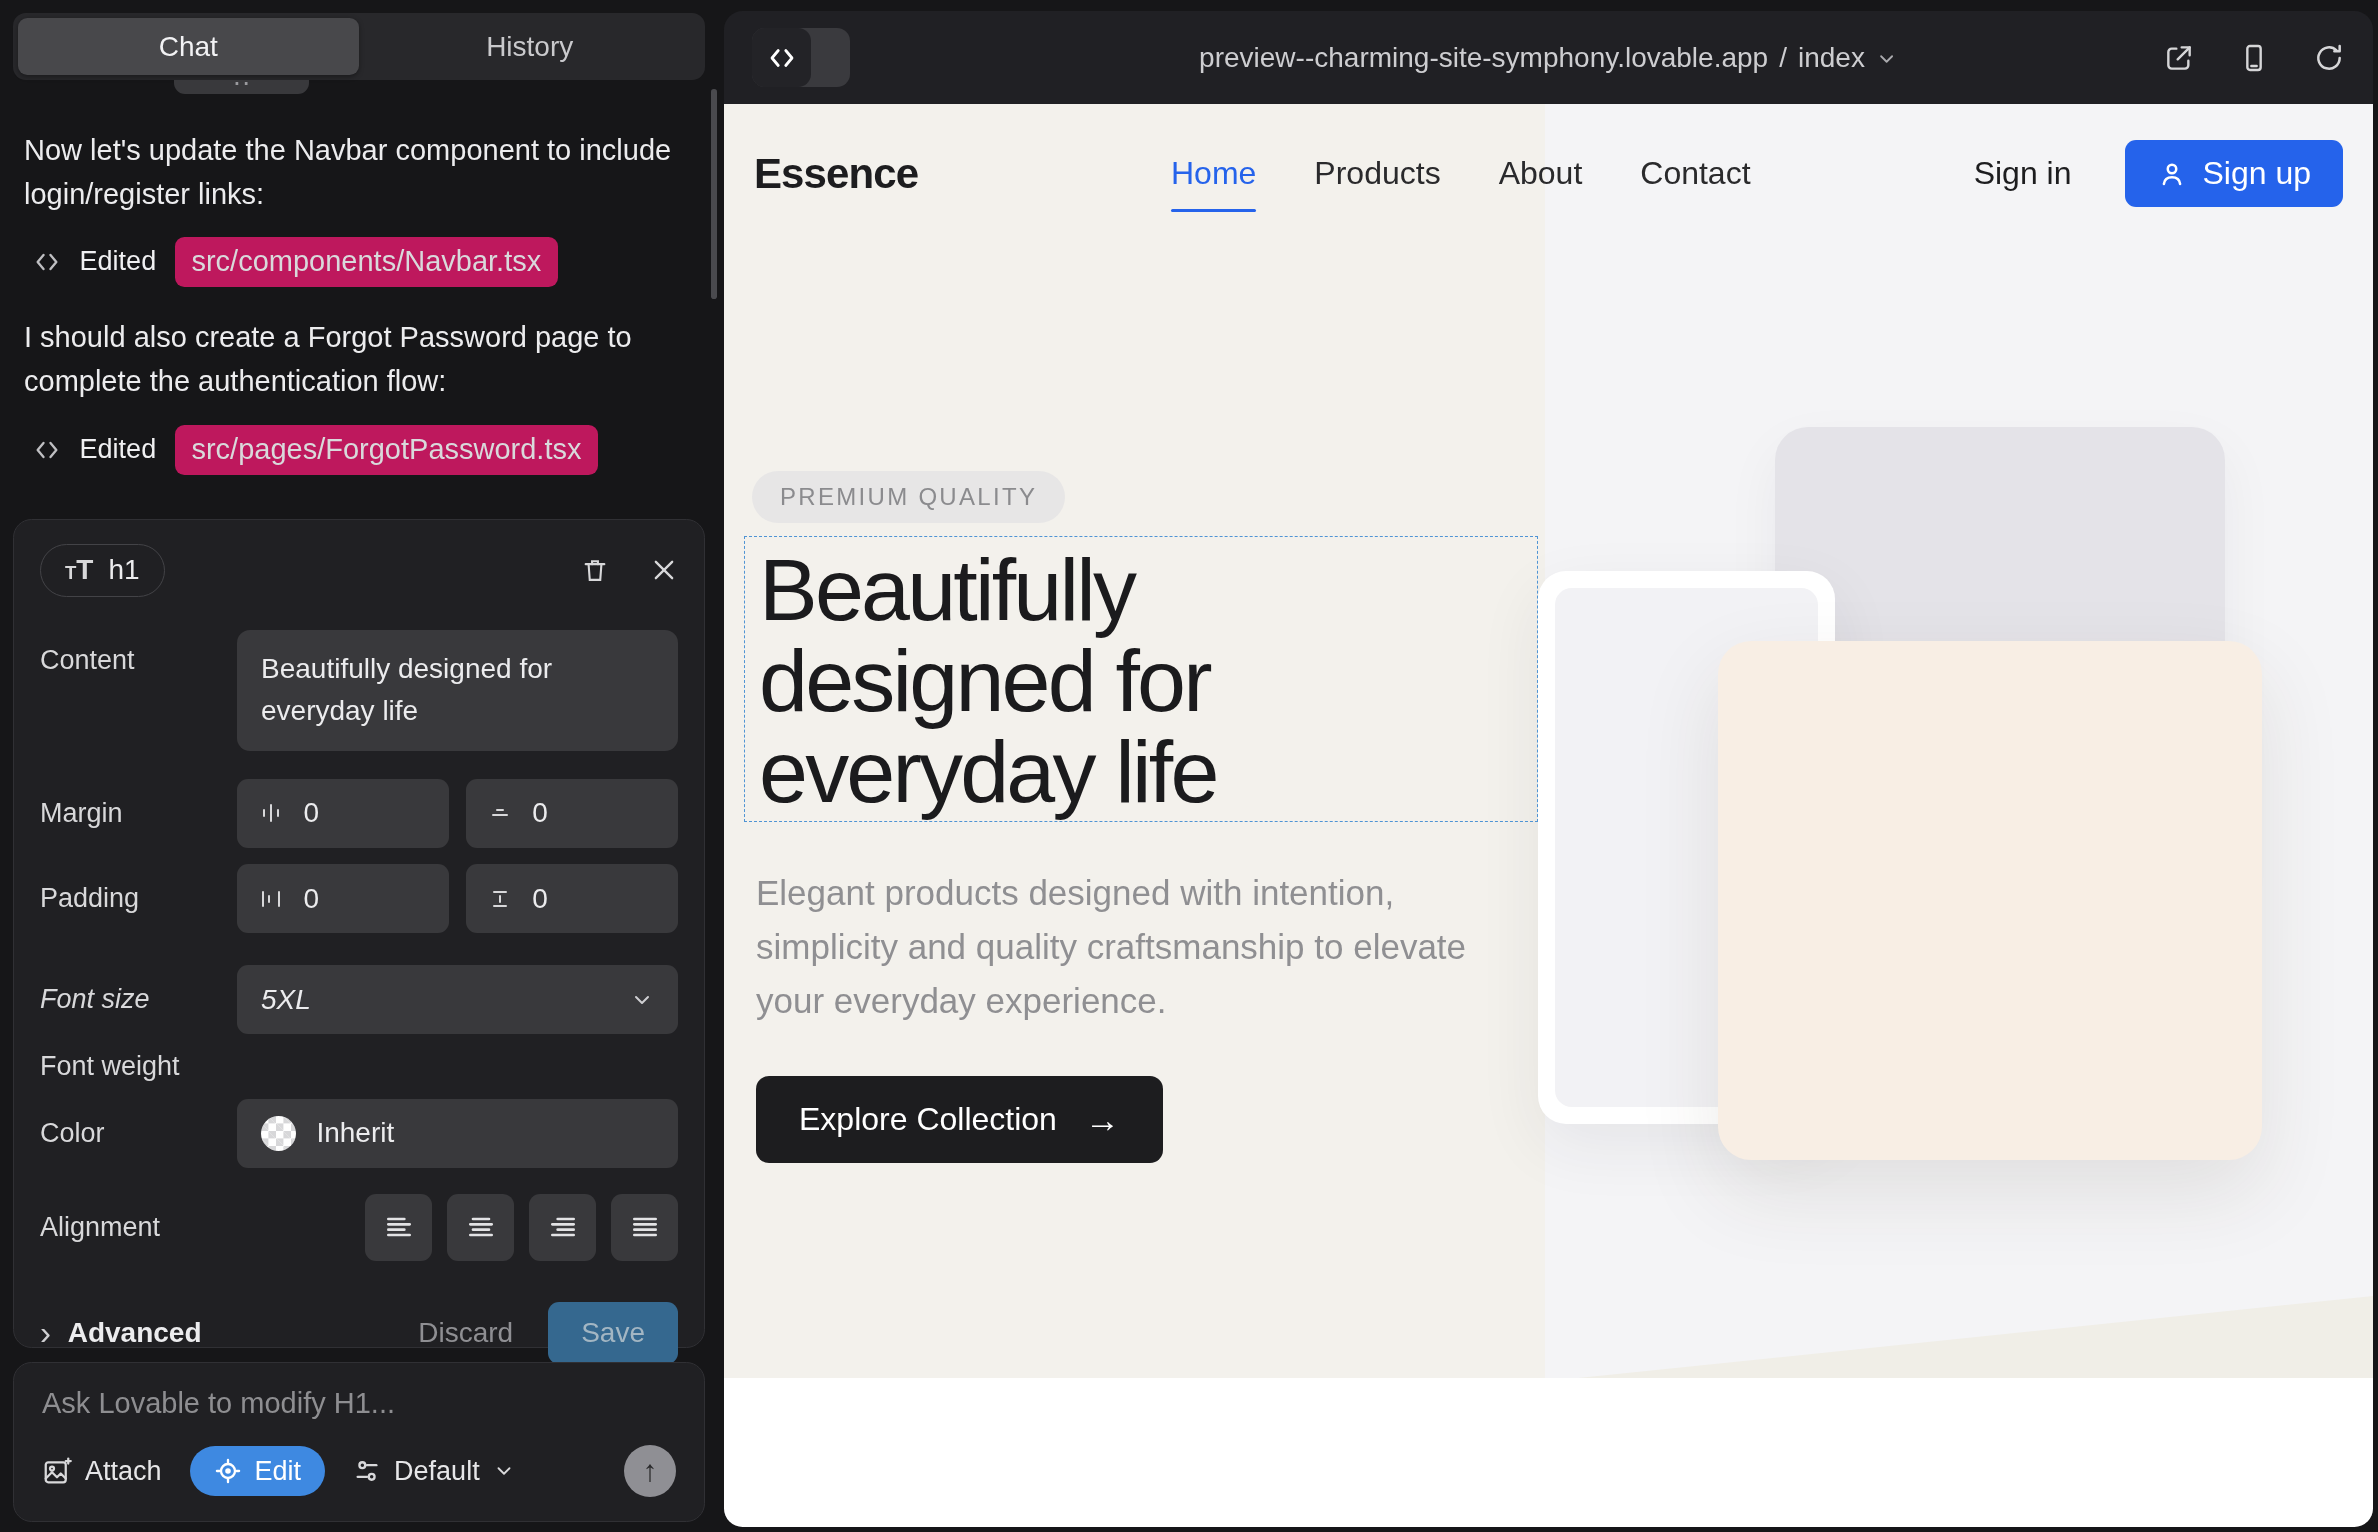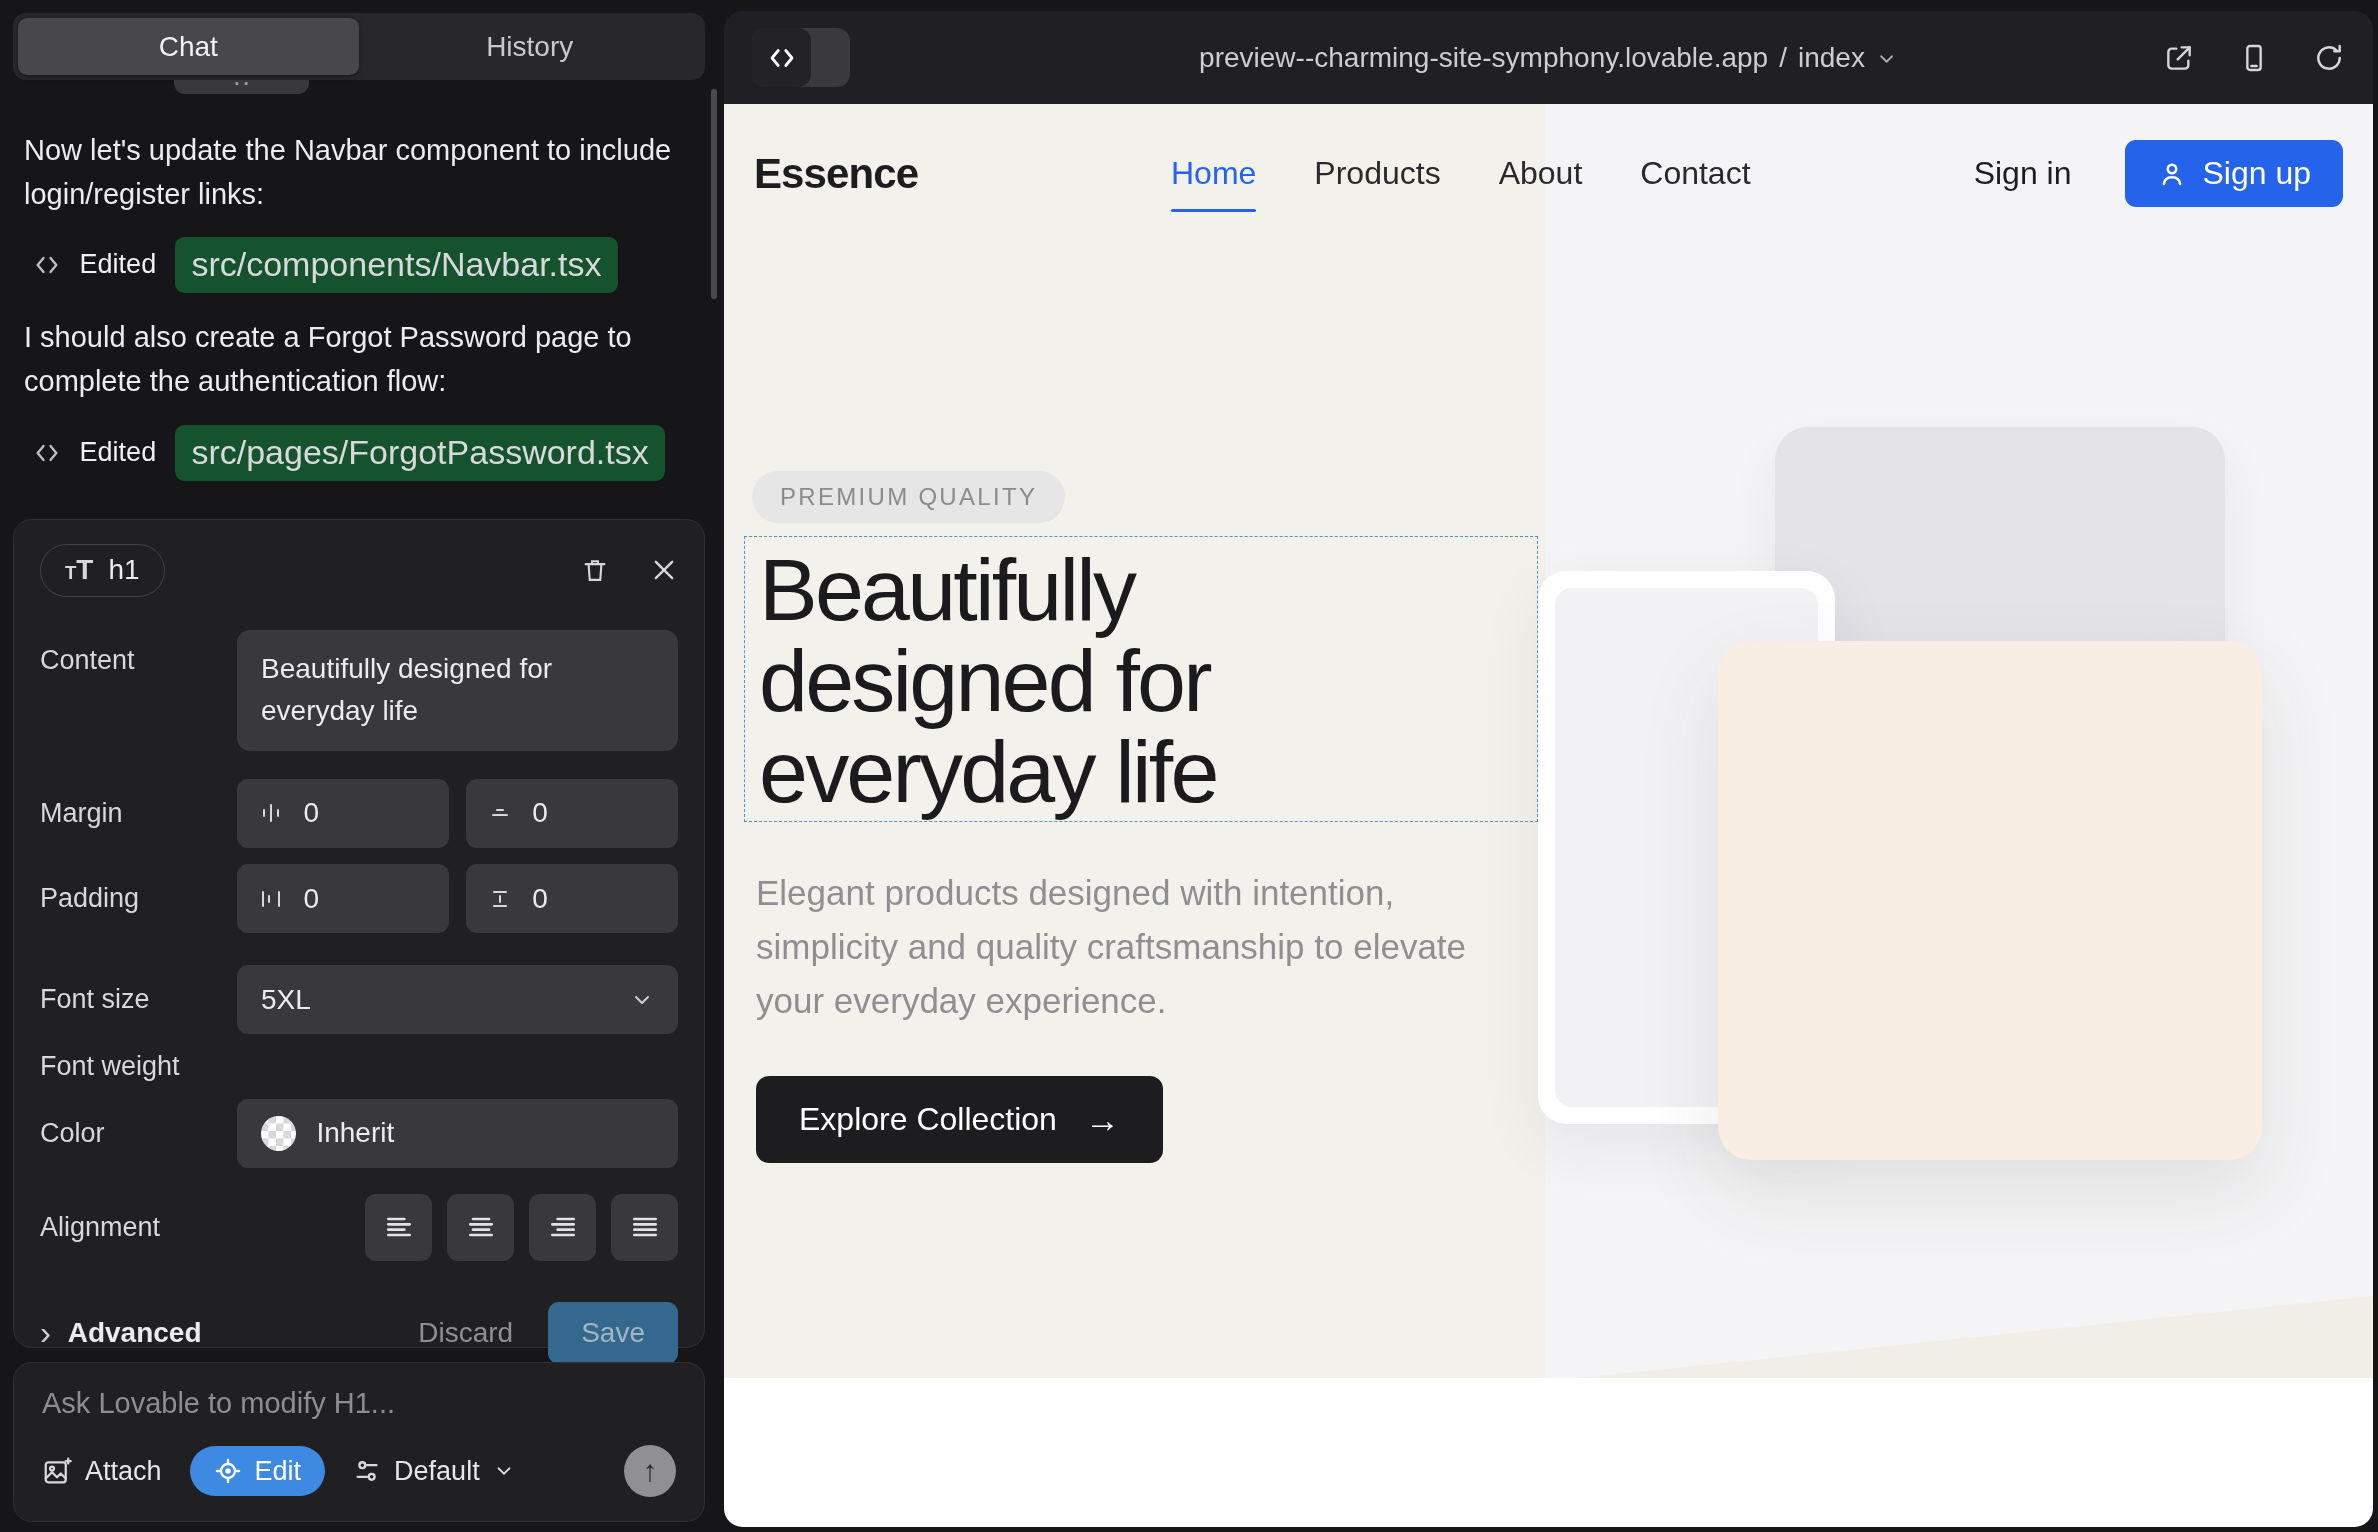--- a/index.html
+++ b/index.html
@@ -40,22 +40,22 @@
   .msg { position:absolute; left:24px; width:659px; font-size:29px; line-height:44px; color:#ececee; }
   .msg-1 { top:128px; }
   .msg-2 { top:315px; }
 
   .edited-row { position:absolute; left:33px; display:flex; align-items:center; gap:18.6px; }
   .edited-row-1 { top:237px; }
   .edited-row-2 { top:425px; }
   .code-glyph { color:#bfbfc2; }
   .edited-label { font-size:27px; font-weight:400; color:#f0f0f2; }
   .file-chip {
-    background:#14532d; border-radius:9.3px; padding:8.3px 16.7px;
-    font-size:34px; color:#d9d9db; white-space:nowrap;
+    background:#be185d; border-radius:9.3px; padding:8.3px 16.7px;
+    font-size:29px; color:#d9d9db; white-space:nowrap;
   }
 
   
   .editor {
     position:absolute; left:13px; top:519px; width:692px; height:829px;
     background:#202023; border:0.9px solid #303034; border-radius:18.6px;
     padding:24px 26px;
   }
   .editor-header { display:flex; align-items:center; }
   .tag-pill {
@@ -335,21 +335,21 @@
           <svg width="24" height="24" viewBox="0 0 24 24" fill="none" stroke="currentColor" stroke-width="2" stroke-linecap="round">
               <line x1="6" y1="5" x2="18" y2="5"></line>
               <line x1="12" y1="9" x2="12" y2="15"></line>
               <line x1="6" y1="19" x2="18" y2="19"></line>
             </svg>
           <span>0</span>
         </div>
       </div>
     </div>
 
-    <div class="field-row" style="margin-top:32px;">
+    <div class="field-row" style="margin-top:32px;font-style:italic;">
       <div class="field-label">Font size</div>
       <div class="field-controls">
         <div class="select-input">
           <span>5XL</span>
           <span class="chev">
             <svg width="24" height="24" viewBox="0 0 24 24" fill="none" stroke="currentColor" stroke-width="2" stroke-linecap="round" stroke-linejoin="round">
                 <polyline points="6 9 12 15 18 9"></polyline>
               </svg>
           </span>
         </div>

